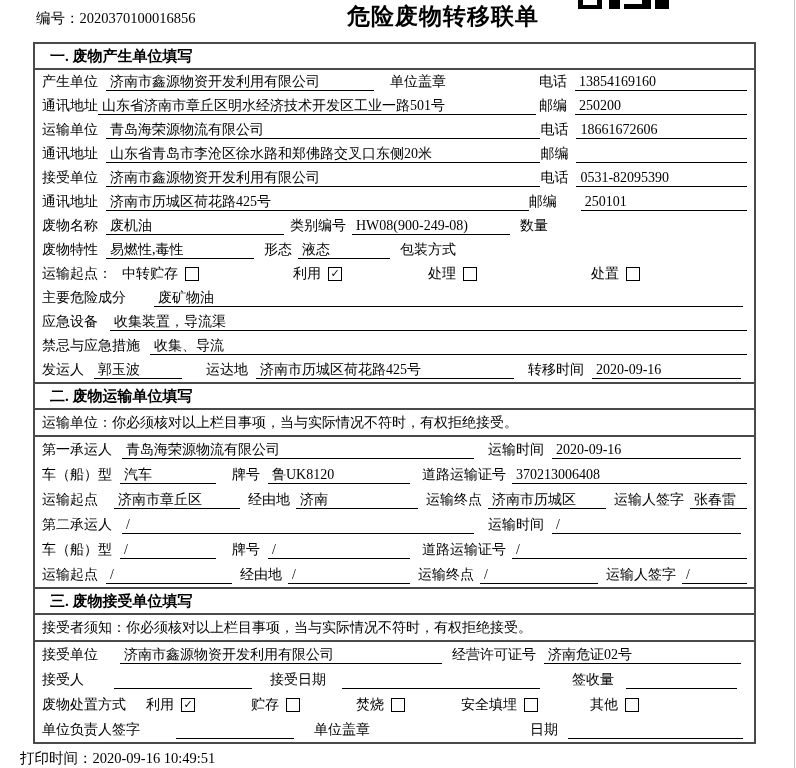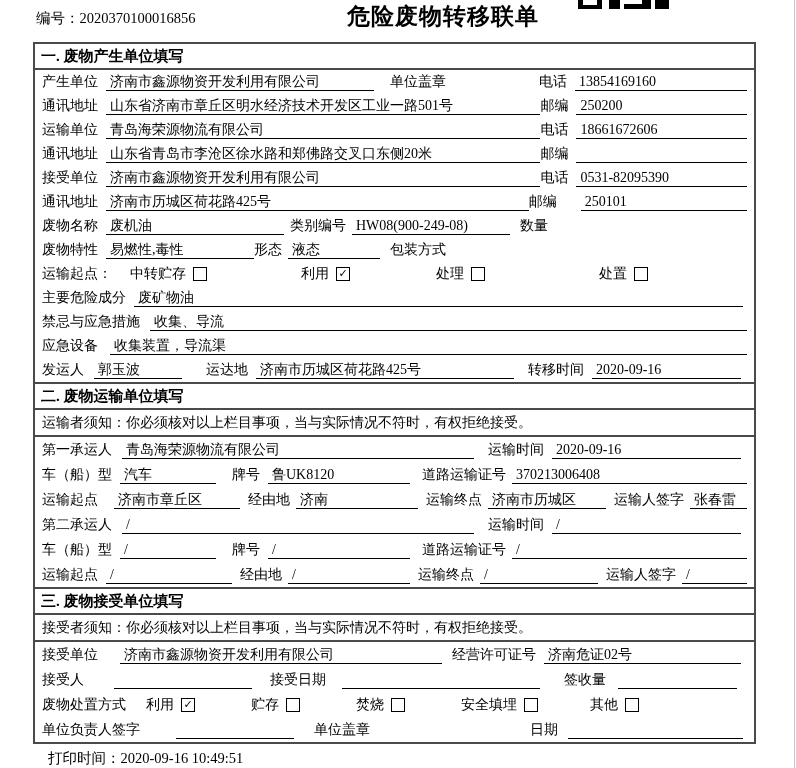--- a/index.html
+++ b/index.html
@@ -15,35 +15,35 @@
           border-left:5px solid #000;border-right:5px solid #000;border-bottom:4px solid #000;box-sizing:border-box;}
   .qr .q2{left:31px;top:0;width:11px;height:9px;}
   .qr .q3{left:46px;top:4px;width:26px;height:5px;}
   .qr .q4{left:64px;top:0;width:9px;height:9px;}
   .qr .q5{left:77px;top:0;width:14px;height:9px;}
   .edge-line{position:absolute;right:1px;top:0;width:1px;height:768px;background:#c6c6c6;}
 
   .form-box{position:absolute;left:33px;top:42px;width:723px;border:2px solid #4a4a4a;
             box-sizing:border-box;background:#fff;}
   .sec-title{height:24px;line-height:24px;font-weight:bold;font-size:15px;
-             padding-left:6px;border-bottom:2px solid #4a4a4a;}
+             padding-left:15px;border-bottom:2px solid #4a4a4a;}
   .sec-sep{border-top:2px solid #4a4a4a;}
   .notice{height:25px;border-bottom:2px solid #4a4a4a;display:flex;align-items:center;
           padding:0 7px;font-size:14px;box-sizing:content-box;}
   .row{display:flex;align-items:flex-end;height:24px;padding:10px 7px 3px 7px;
        font-size:14px;box-sizing:border-box;}
   .row25{height:25px;}
   .lbl{white-space:nowrap;}
   .uv{display:inline-block;border-bottom:1px solid #000;padding:0 4px;min-height:17px;
       white-space:nowrap;box-sizing:border-box;line-height:17px;}
   .opt{display:inline-flex;align-items:center;gap:7px;white-space:nowrap;}
   .cb{display:inline-block;width:12px;height:12px;border:1.5px solid #000;font-size:11px;
       line-height:12px;text-align:center;font-family:"DejaVu Sans",sans-serif;
       vertical-align:-1px;overflow:hidden;}
-  .print-line{position:absolute;left:48px;top:749px;font-size:14.5px;white-space:nowrap;}
+  .print-line{position:absolute;left:20px;top:749px;font-size:14.5px;white-space:nowrap;}
 </style>
 </head>
 <body>
 
 <div class="page">
 
   <div class="doc-number"><span>编号：</span><span>2020370100016856</span></div>
 
   <div class="doc-title">危险废物转移联单</div>
 
@@ -62,21 +62,21 @@
     <div class="row">
       <span class="lbl">产生单位</span>
       <span class="uv" style="width:268px;margin-left:8px">济南市鑫源物资开发利用有限公司</span>
       <span class="lbl" style="margin-left:16px">单位盖章</span>
       <span class="lbl" style="margin-left:auto">电话</span>
       <span class="uv" style="width:172px;margin-left:8px">13854169160</span>
     </div>
 
     <div class="row">
       <span class="lbl">通讯地址</span>
-      <span class="uv" style="width:438px;margin-left:8px">山东省济南市章丘区明水经济技术开发区工业一路501号</span>
+      <span class="uv" style="width:438px;">山东省济南市章丘区明水经济技术开发区工业一路501号</span>
       <span class="lbl" style="margin-left:auto">邮编</span>
       <span class="uv" style="width:172px;margin-left:8px">250200</span>
     </div>
 
     <div class="row">
       <span class="lbl">运输单位</span>
       <span class="uv" style="width:438px;margin-left:8px">青岛海荣源物流有限公司</span>
       <span class="lbl" style="margin-left:auto">电话</span>
       <span class="uv" style="width:172px;margin-left:8px">18661672606</span>
     </div>
@@ -106,73 +106,73 @@
       <span class="lbl">废物名称</span>
       <span class="uv" style="width:178px;margin-left:8px">废机油</span>
       <span class="lbl" style="margin-left:6px">类别编号</span>
       <span class="uv" style="width:158px;margin-left:6px">HW08(900-249-08)</span>
       <span class="lbl" style="margin-left:10px">数量</span>
     </div>
 
     <div class="row">
       <span class="lbl">废物特性</span>
       <span class="uv" style="width:148px;margin-left:8px">易燃性,毒性</span>
-      <span class="lbl" style="">形态</span>
+      <span class="lbl" style="margin-left:10px">形态</span>
       <span class="uv" style="width:92px;margin-left:6px">液态</span>
       <span class="lbl" style="margin-left:10px">包装方式</span>
     </div>
 
     <div class="row">
       <span class="lbl">运输起点：</span>
-      <span class="opt" style="margin-left:18px">
+      <span class="opt" style="margin-left:10px">
         <span class="lbl">中转贮存</span>
         <span class="cb"></span>
       </span>
       <span class="opt" style="margin-left:94px">
         <span class="lbl">利用</span>
         <span class="cb">✓</span>
       </span>
       <span class="opt" style="margin-left:86px">
         <span class="lbl">处理</span>
         <span class="cb"></span>
       </span>
       <span class="opt" style="margin-left:114px">
         <span class="lbl">处置</span>
         <span class="cb"></span>
       </span>
     </div>
 
     <div class="row">
       <span class="lbl">主要危险成分</span>
-      <span class="uv" style="flex:1;margin-left:8px;margin-right:4px">废矿物油</span>
+      <span class="uv" style="flex:1;margin-left:28px;margin-right:4px">废矿物油</span>
+    </div>
+
+    <div class="row">
+      <span class="lbl">应急设备</span>
+      <span class="uv" style="flex:1;margin-left:12px">收集装置，导流渠</span>
     </div>
 
     <div class="row">
       <span class="lbl">禁忌与应急措施</span>
       <span class="uv" style="flex:1;margin-left:10px">收集、导流</span>
-    </div>
-
-    <div class="row">
-      <span class="lbl">应急设备</span>
-      <span class="uv" style="flex:1;margin-left:12px">收集装置，导流渠</span>
     </div>
 
     <div class="row">
       <span class="lbl">发运人</span>
       <span class="uv" style="width:88px;margin-left:10px">郭玉波</span>
       <span class="lbl" style="margin-left:24px">运达地</span>
       <span class="uv" style="width:258px;margin-left:8px">济南市历城区荷花路425号</span>
       <span class="lbl" style="margin-left:14px">转移时间</span>
       <span class="uv" style="flex:1;margin-left:8px;margin-right:6px">2020-09-16</span>
     </div>
 
     <div class="sec-title sec-sep">二. 废物运输单位填写</div>
 
     <div class="notice">
-      <span class="lbl">运输者须知：</span>
+      <span class="lbl">运输单位：</span>
       <span>你必须核对以上栏目事项，当与实际情况不符时，有权拒绝接受。</span>
     </div>
 
     <div class="row row25">
       <span class="lbl">第一承运人</span>
       <span class="uv" style="width:352px;margin-left:10px">青岛海荣源物流有限公司</span>
       <span class="lbl" style="margin-left:14px">运输时间</span>
       <span class="uv" style="flex:1;margin-left:8px;margin-right:6px">2020-09-16</span>
     </div>
 
@@ -235,21 +235,21 @@
       <span class="uv" style="width:322px;margin-left:22px">济南市鑫源物资开发利用有限公司</span>
       <span class="lbl" style="margin-left:10px">经营许可证号</span>
       <span class="uv" style="flex:1;margin-left:8px;margin-right:6px">济南危证02号</span>
     </div>
 
     <div class="row row25">
       <span class="lbl">接受人</span>
       <span class="uv" style="width:138px;margin-left:30px"></span>
       <span class="lbl" style="margin-left:18px">接受日期</span>
       <span class="uv" style="width:198px;margin-left:16px"></span>
-      <span class="lbl" style="margin-left:24px">签收量</span>
+      <span class="lbl" style="margin-left:32px">签收量</span>
       <span class="uv" style="flex:1;margin-left:12px;margin-right:10px"></span>
     </div>
 
     <div class="row row25">
       <span class="lbl">废物处置方式</span>
       <span class="opt" style="margin-left:20px">
         <span class="lbl">利用</span>
         <span class="cb">✓</span>
       </span>
       <span class="opt" style="margin-left:56px">

